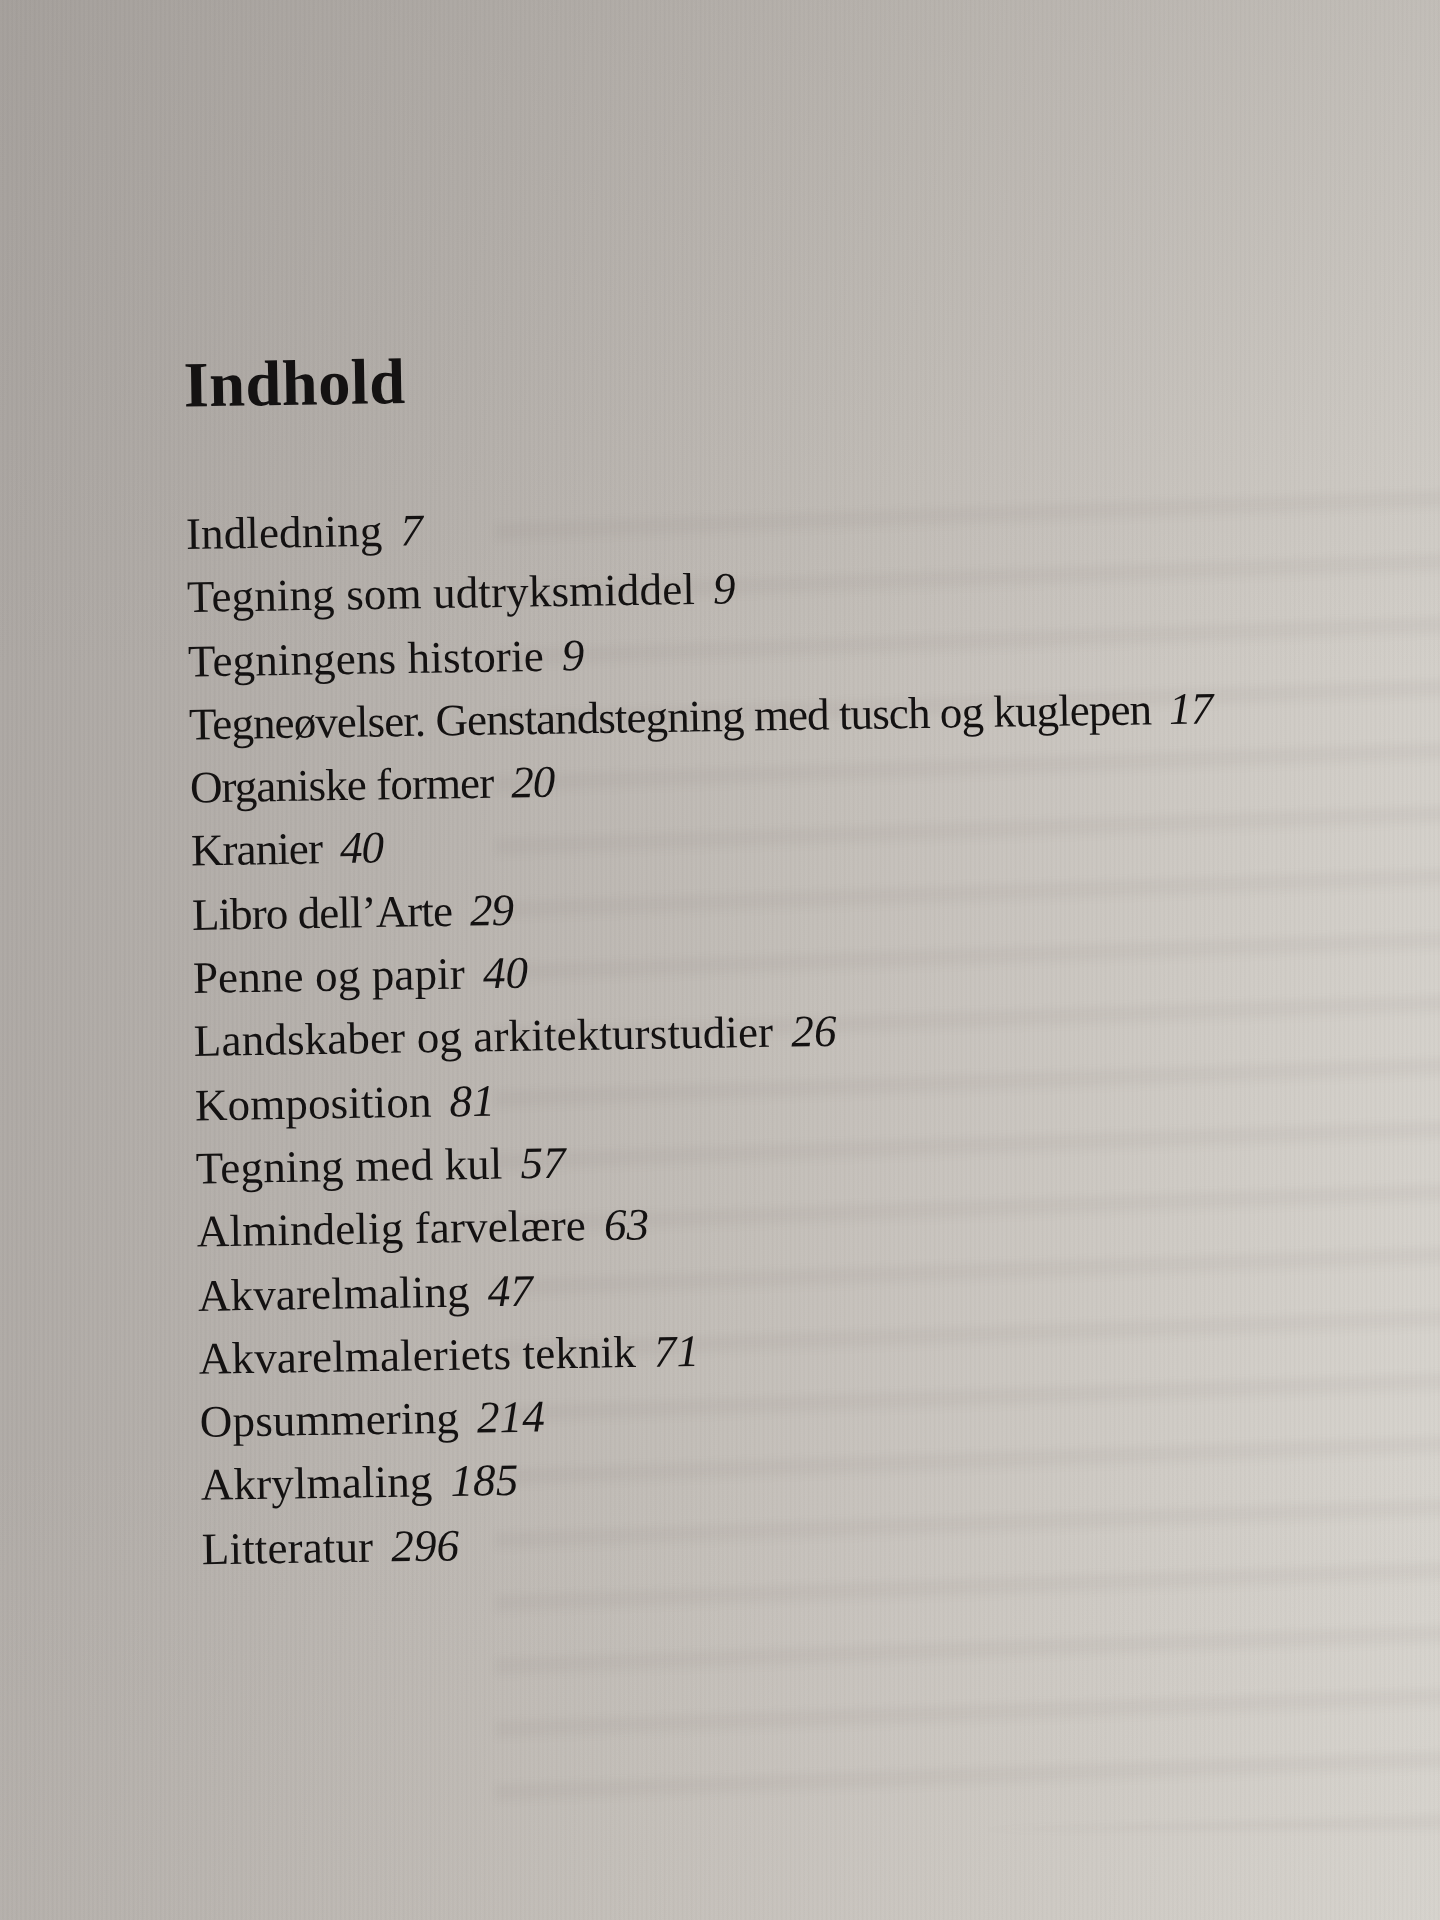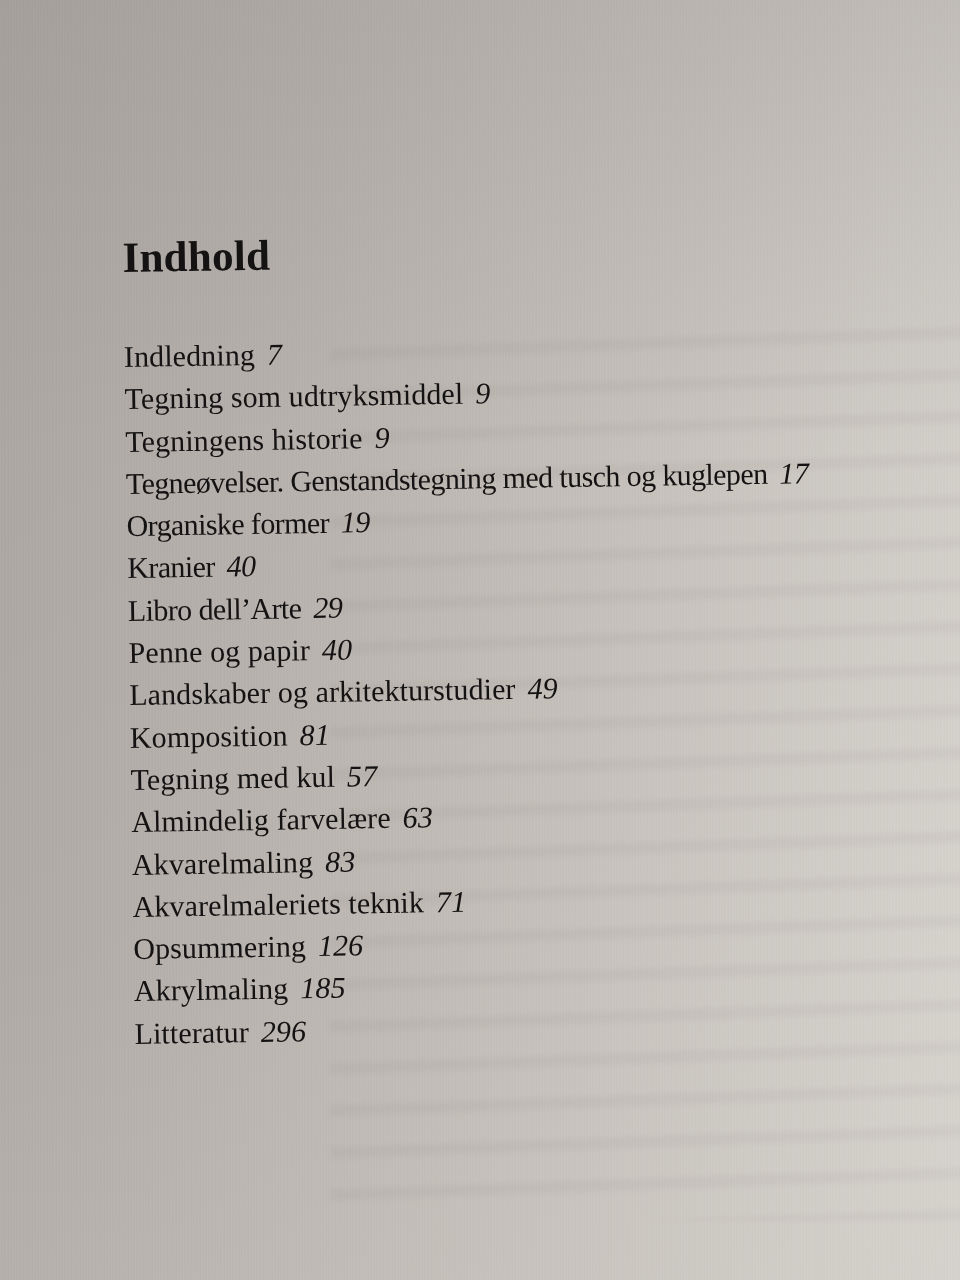--- a/index.html
+++ b/index.html
@@ -72,27 +72,27 @@
 <div class="page-shade"></div>
 <div class="bleed"></div>
 
 <div class="toc">
   <h1 class="toc-title">Indhold</h1>
   <ul class="toc-list">
     <li class="toc-item"><span>Indledning</span><span class="page">7</span></li>
     <li class="toc-item"><span>Tegning som udtryksmiddel</span><span class="page">9</span></li>
     <li class="toc-item"><span>Tegningens historie</span><span class="page">9</span></li>
     <li class="toc-item condensed"><span>Tegneøvelser. Genstandstegning med tusch og kuglepen</span><span class="page">17</span></li>
-    <li class="toc-item condensed"><span>Organiske former</span><span class="page">19</span></li>
+    <li class="toc-item condensed"><span>Organiske former</span><span class="page">20</span></li>
     <li class="toc-item condensed"><span>Kranier</span><span class="page">40</span></li>
     <li class="toc-item condensed"><span>Libro dell’Arte</span><span class="page">29</span></li>
     <li class="toc-item"><span>Penne og papir</span><span class="page">40</span></li>
-    <li class="toc-item"><span>Landskaber og arkitekturstudier</span><span class="page">49</span></li>
+    <li class="toc-item"><span>Landskaber og arkitekturstudier</span><span class="page">26</span></li>
     <li class="toc-item"><span>Komposition</span><span class="page">81</span></li>
     <li class="toc-item"><span>Tegning med kul</span><span class="page">57</span></li>
     <li class="toc-item"><span>Almindelig farvelære</span><span class="page">63</span></li>
-    <li class="toc-item"><span>Akvarelmaling</span><span class="page">83</span></li>
+    <li class="toc-item"><span>Akvarelmaling</span><span class="page">47</span></li>
     <li class="toc-item"><span>Akvarelmaleriets teknik</span><span class="page">71</span></li>
-    <li class="toc-item"><span>Opsummering</span><span class="page">126</span></li>
+    <li class="toc-item"><span>Opsummering</span><span class="page">214</span></li>
     <li class="toc-item"><span>Akrylmaling</span><span class="page">185</span></li>
     <li class="toc-item"><span>Litteratur</span><span class="page">296</span></li>
   </ul>
 </div>
 
 </body></html>

